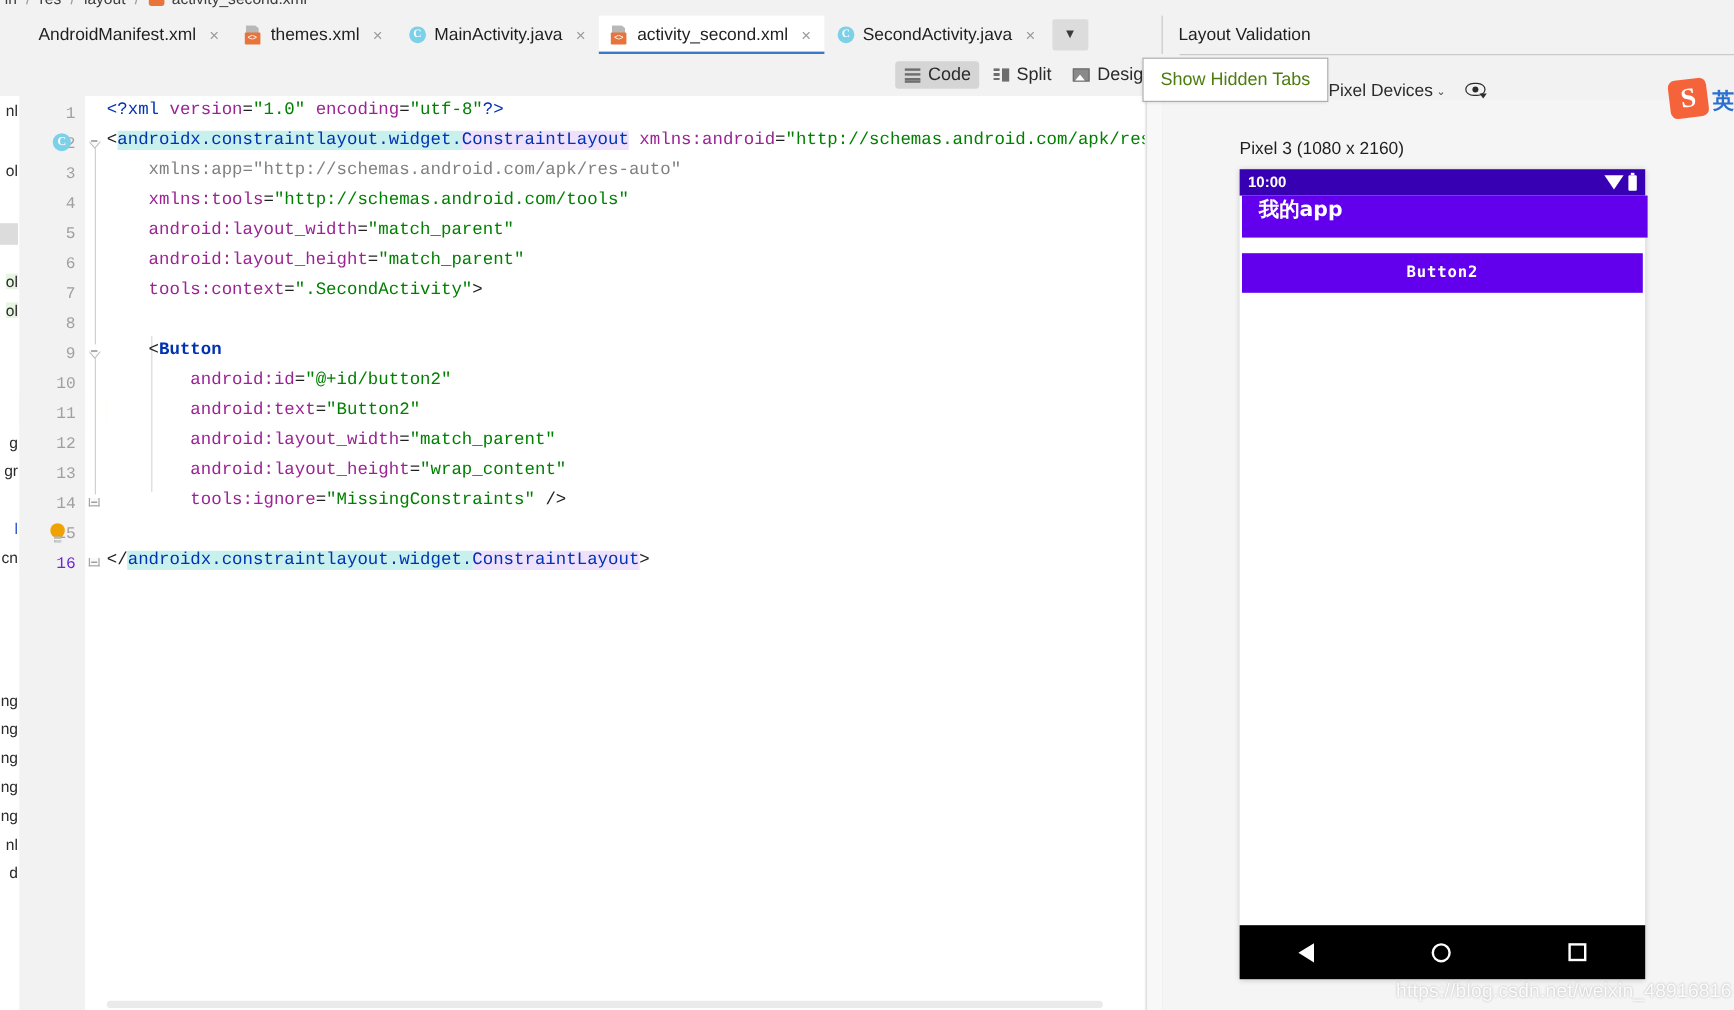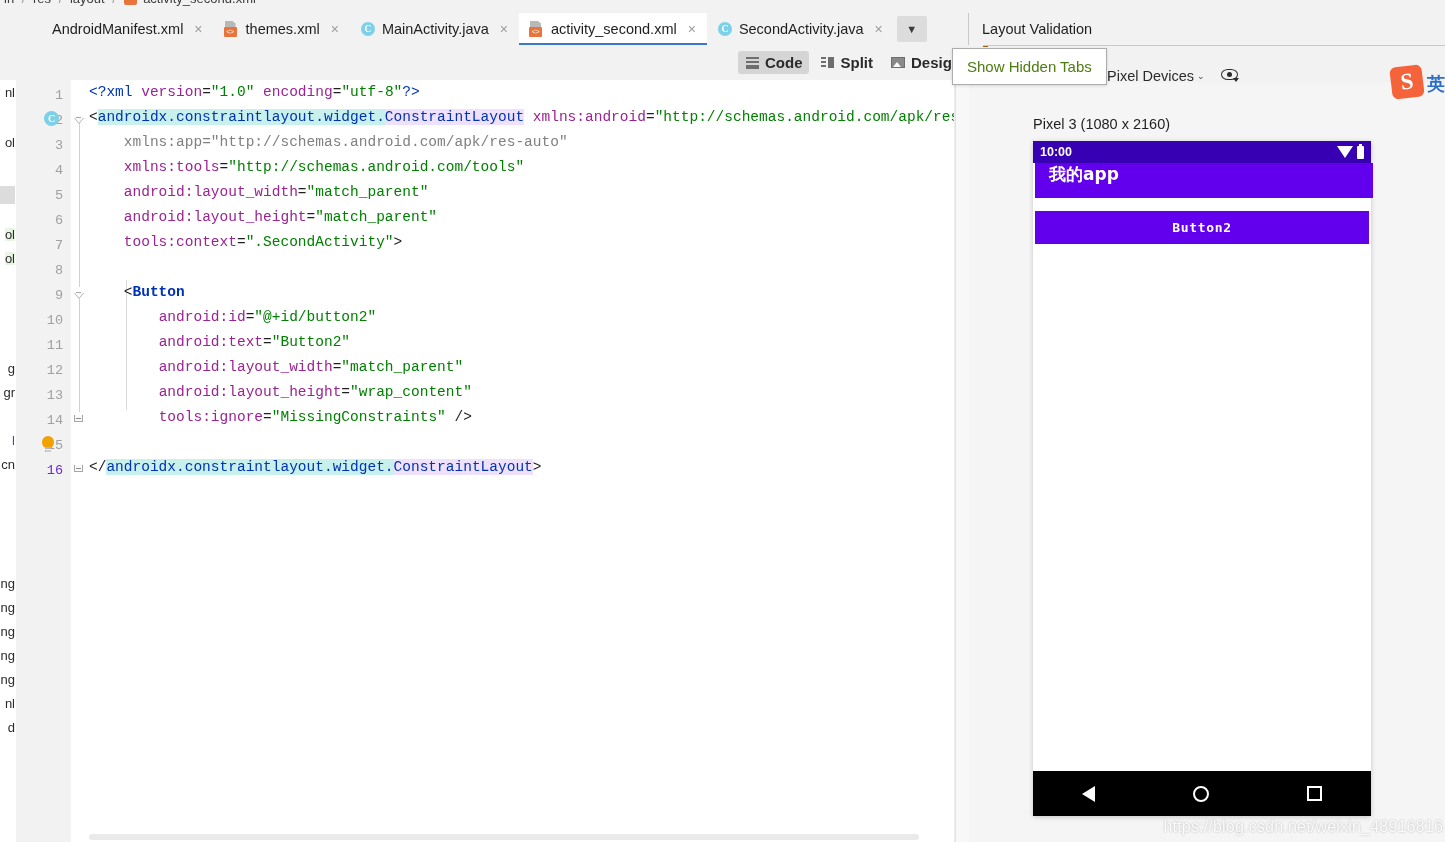--- a/index.html
+++ b/index.html
@@ -32,21 +32,21 @@
     display: inline-block; width: 13px; height: 13px;
     background: #e8743b; border-radius: 2px;
     vertical-align: -2px; margin-right: 3px;
   }
 
   
   .tabbar {
     position: absolute; left: 0; top: 13px; width: 968px; height: 32px;
     background: #f2f2f2;
     border-bottom: 2px solid #a16207;
-    display: flex; align-items: stretch; margin-left: 20px;
+    display: flex; align-items: stretch;
   }
   .tab {
     display: flex; align-items: center; gap: 6px;
     padding: 0 9px 0 10px;
     font-size: 14.5px; color: #1f1f1f;
     white-space: nowrap;
     position: relative;
     cursor: default;
   }
   .tab.active {
@@ -115,21 +115,20 @@
     background: #f2f2f2;
     display: flex; align-items: center; justify-content: flex-end;
     padding-right: 15px;
     border-bottom: 1px solid #d6d6d6;
   }
   .mode-btn {
     display: flex; align-items: center; gap: 5px;
     font-size: 15px; color: #2b2b2b;
     padding: 3px 7px; border-radius: 3px; margin-left: 4px;
     white-space: nowrap;
-    font-weight: bold;
   }
   .mode-btn.selected { background: #d5d5d5; }
   .mi { width: 15px; height: 13px; position: relative; flex: 0 0 15px; }
   .mi-code::before, .mi-code::after {
     content: ""; position: absolute; left: 1px; right: 1px; height: 2px;
     background: #6e6e6e;
   }
   .mi-code::before { top: 1px; box-shadow: 0 4px 0 #6e6e6e, 0 8px 0 #6e6e6e; }
   .mi-code::after { top: 11px; }
   .mi-split::before {

